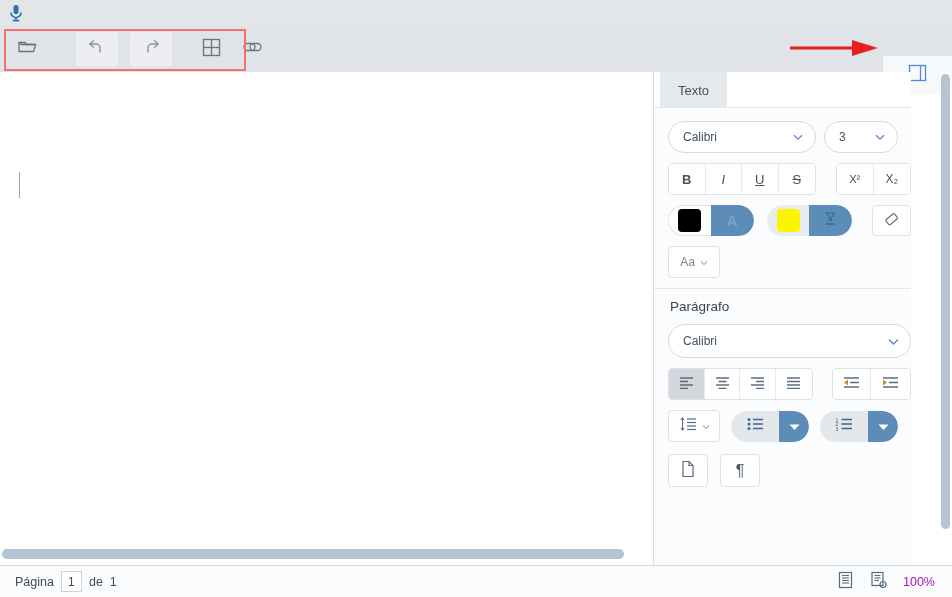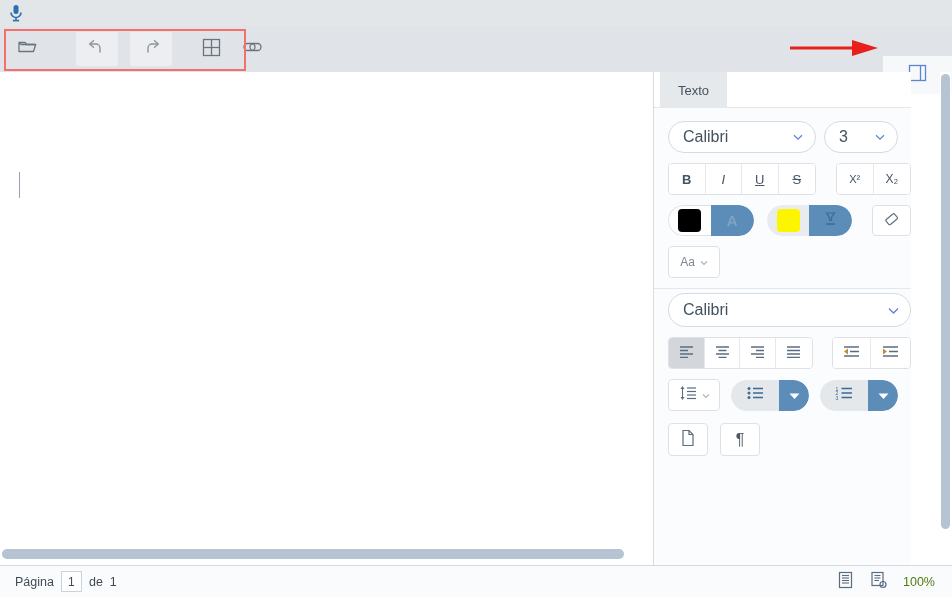--- a/index.html
+++ b/index.html
@@ -95,21 +95,21 @@
     display: flex; align-items: center; font-size: 13px; color: #44525e;
     background: #e6e9ec; cursor: pointer;
   }
   .panel-body { padding: 13px 0 0 0; }
 
   .row { display: flex; align-items: center; padding: 0 0 0 14px; margin-bottom: 10px; gap: 8px; }
 
   .combo {
     height: 32px; border: 1px solid #d6dbe1; border-radius: 16px; background: #fff;
     display: flex; align-items: center; justify-content: space-between;
-    padding: 0 10px 0 14px; font-size: 16px; color: #43525f; cursor: pointer;
+    padding: 0 10px 0 14px; font-size: 12px; color: #43525f; cursor: pointer;
   }
   .combo.font { width: 148px; }
   .combo.size { width: 74px; }
   .combo.style { width: 276px; border-radius: 18px; height: 34px; }
   .chev { width: 14px; height: 14px; flex: none; }
 
   .btngroup { display: flex; border: 1px solid #dde1e6; border-radius: 4px; overflow: hidden; background: #fff; }
   .btngroup .b {
     width: 37px; height: 30px; display: flex; align-items: center; justify-content: center;
     border-right: 1px solid #e5e9ed; font-size: 13px; color: #455362; cursor: pointer; background: #fff;
@@ -155,21 +155,21 @@
     background: #fafbfc; border-top: 1px solid #d5dae0;
     display: flex; align-items: center;
   }
   .sb-left { display: flex; align-items: center; gap: 7px; padding-left: 15px; font-size: 12.5px; color: #3f4b57; }
   .page-input {
     width: 21px; height: 21px; border: 1px solid #ccd2d9; background: #fff;
     display: flex; align-items: center; justify-content: center; font-size: 12px; color: #3f4b57;
   }
   .sb-right { margin-left: auto; display: flex; align-items: center; gap: 14px; padding-right: 17px; }
   .sb-icon { width: 20px; height: 20px; display: flex; align-items: center; justify-content: center; cursor: pointer; }
-  .zoom-label { font-size: 12.5px; color: #4d7c0f; cursor: pointer; }
+  .zoom-label { font-size: 12.5px; color: #a21caf; cursor: pointer; }
 </style>
 </head>
 <body>
 
 <div class="app">
 
   <div class="topstrip">
     <div class="mic-icon">
       <svg width="16" height="18" viewBox="0 0 16 18">
         <rect x="5.5" y="1" width="5" height="9" rx="2.5" fill="#2e6fae"></rect>
@@ -350,20 +350,21 @@
           <span style="margin-left:5px">
             <svg width="8" height="8" viewBox="0 0 8 8">
                 <path d="M1 2.5l3 3 3-3" fill="none" stroke="#aab3bc" stroke-width="1.1"></path>
               </svg>
           </span>
         </div>
       </div>
 
       <div class="divider"></div>
 
+      <div class="section-title">Parágrafo</div>
 
       <div class="row">
         <div class="combo style">
           <span>Calibri</span>
           <span class="chev">
             <svg width="15" height="15" viewBox="0 0 15 15">
                 <path d="M3 5.5l4.5 4.5L12 5.5" fill="none" stroke="#5b84d6" stroke-width="1.3"></path>
               </svg>
           </span>
         </div>

